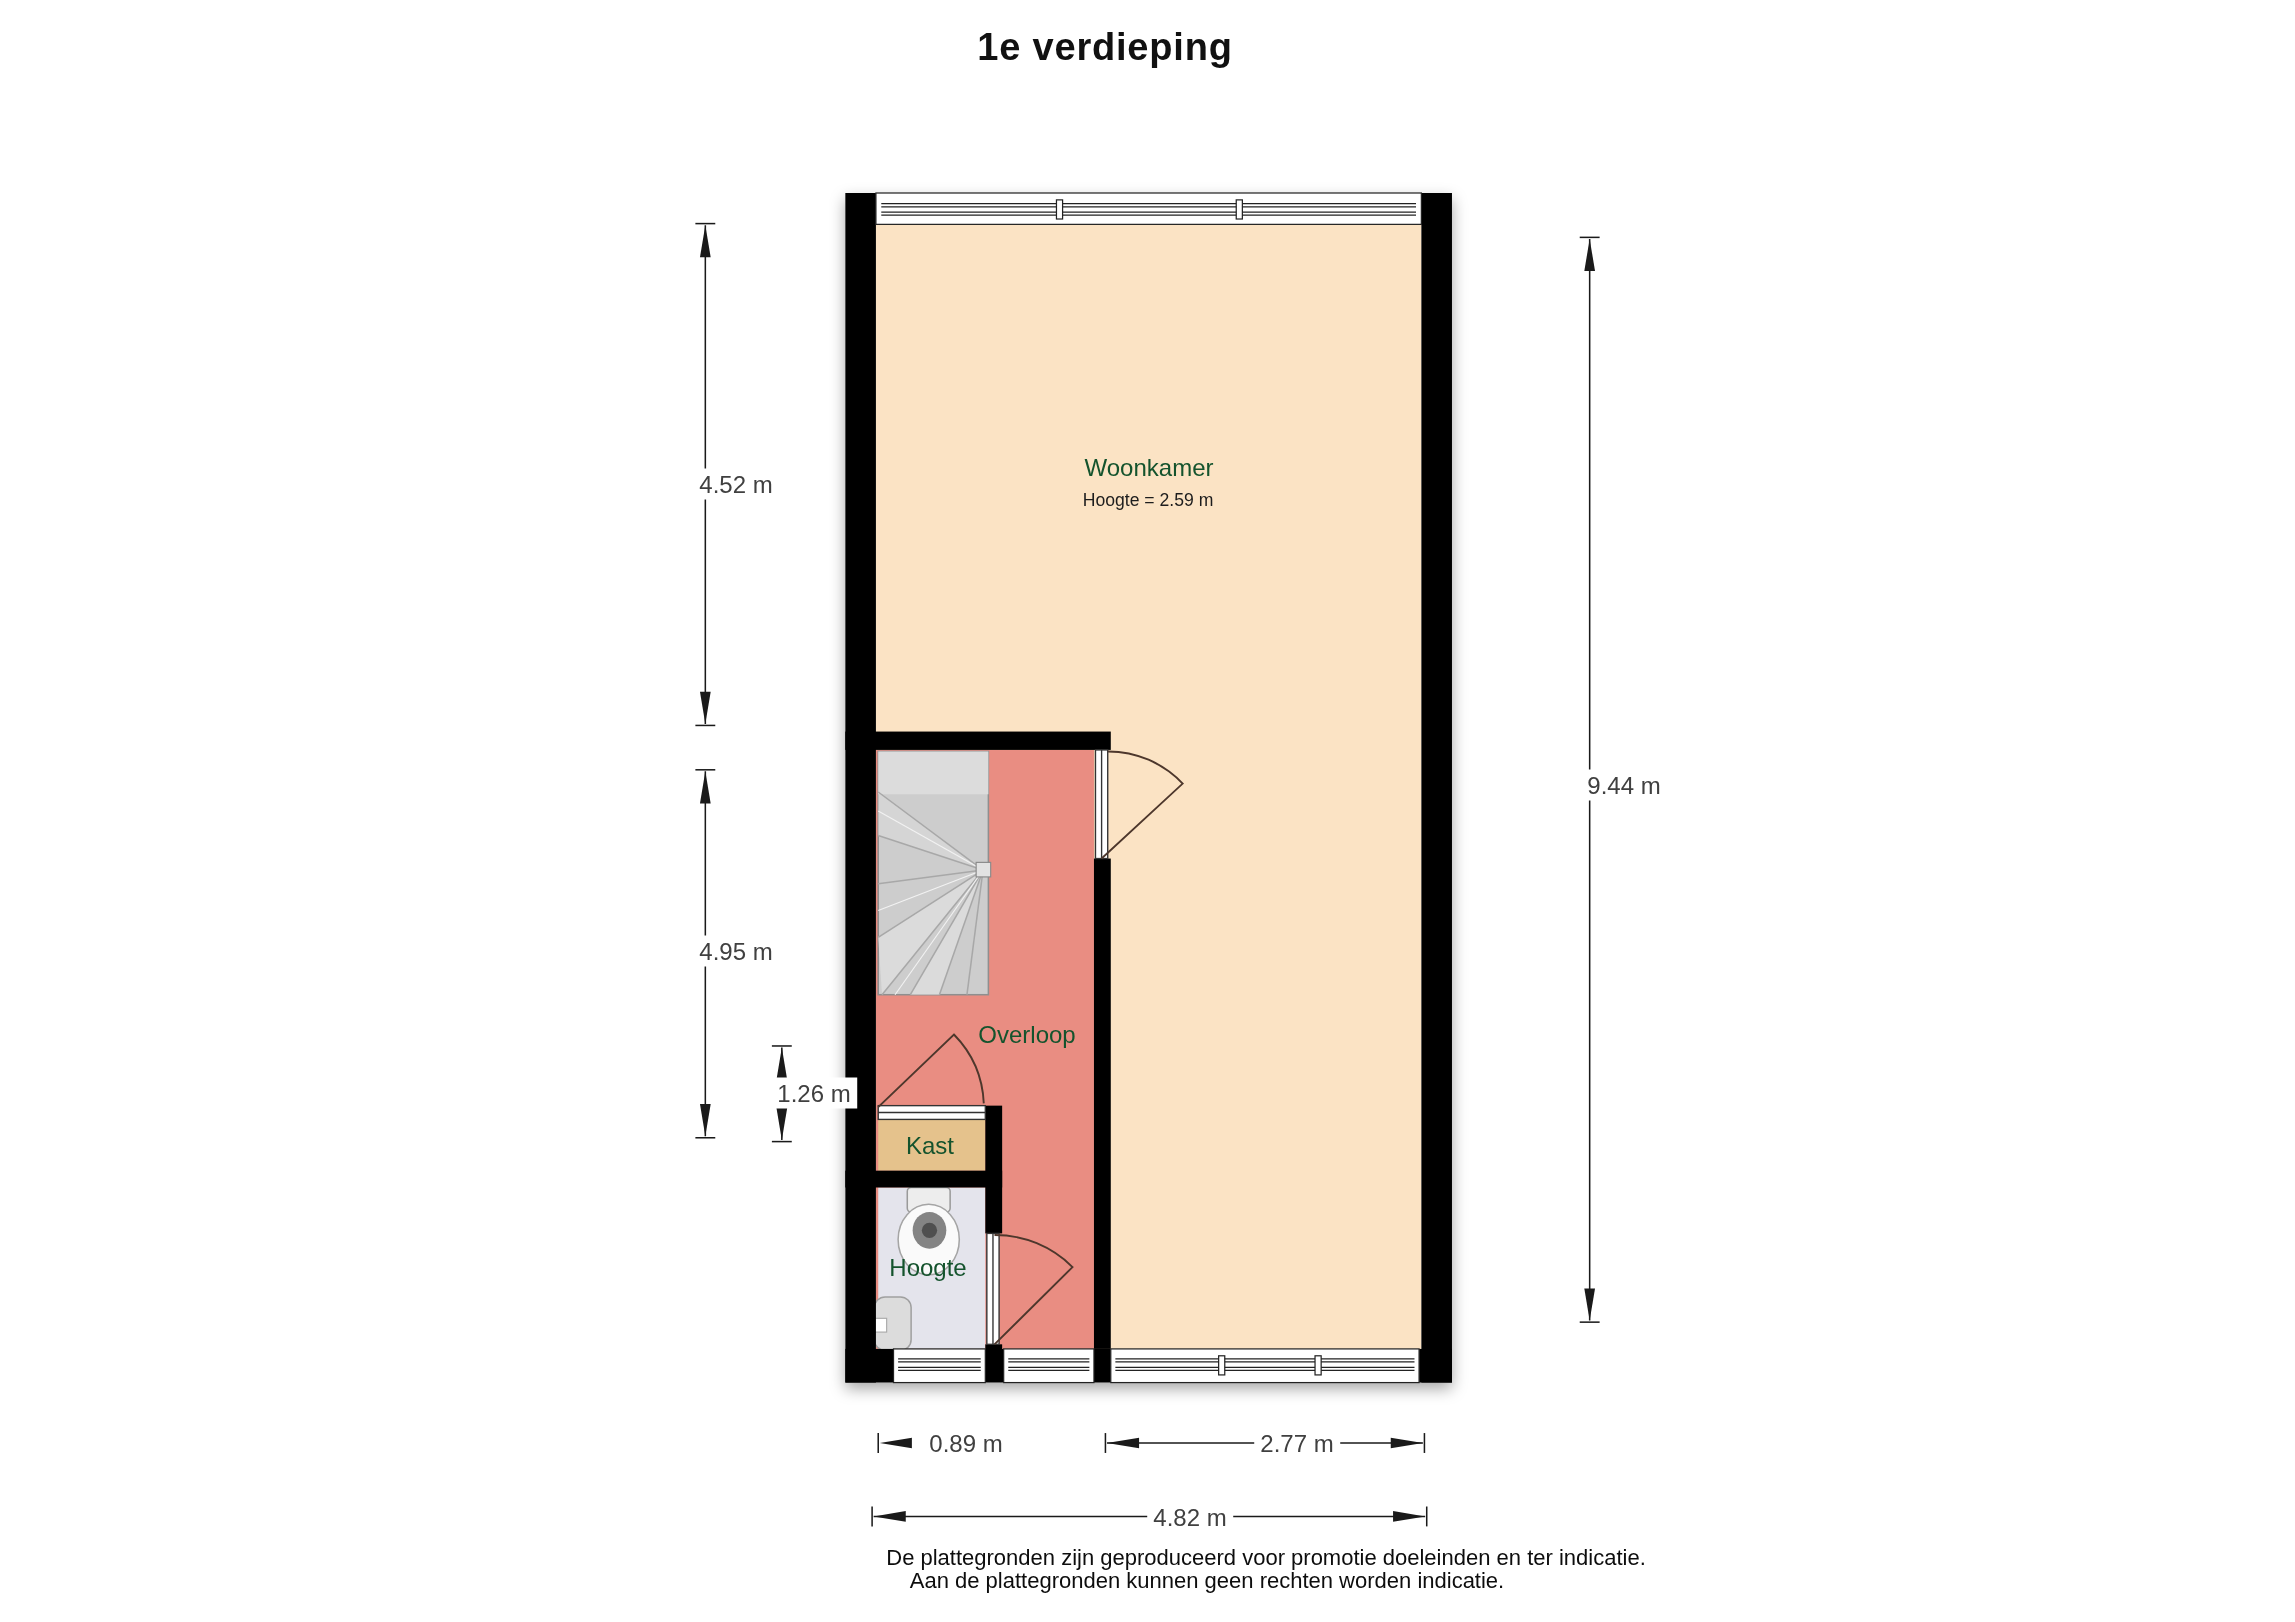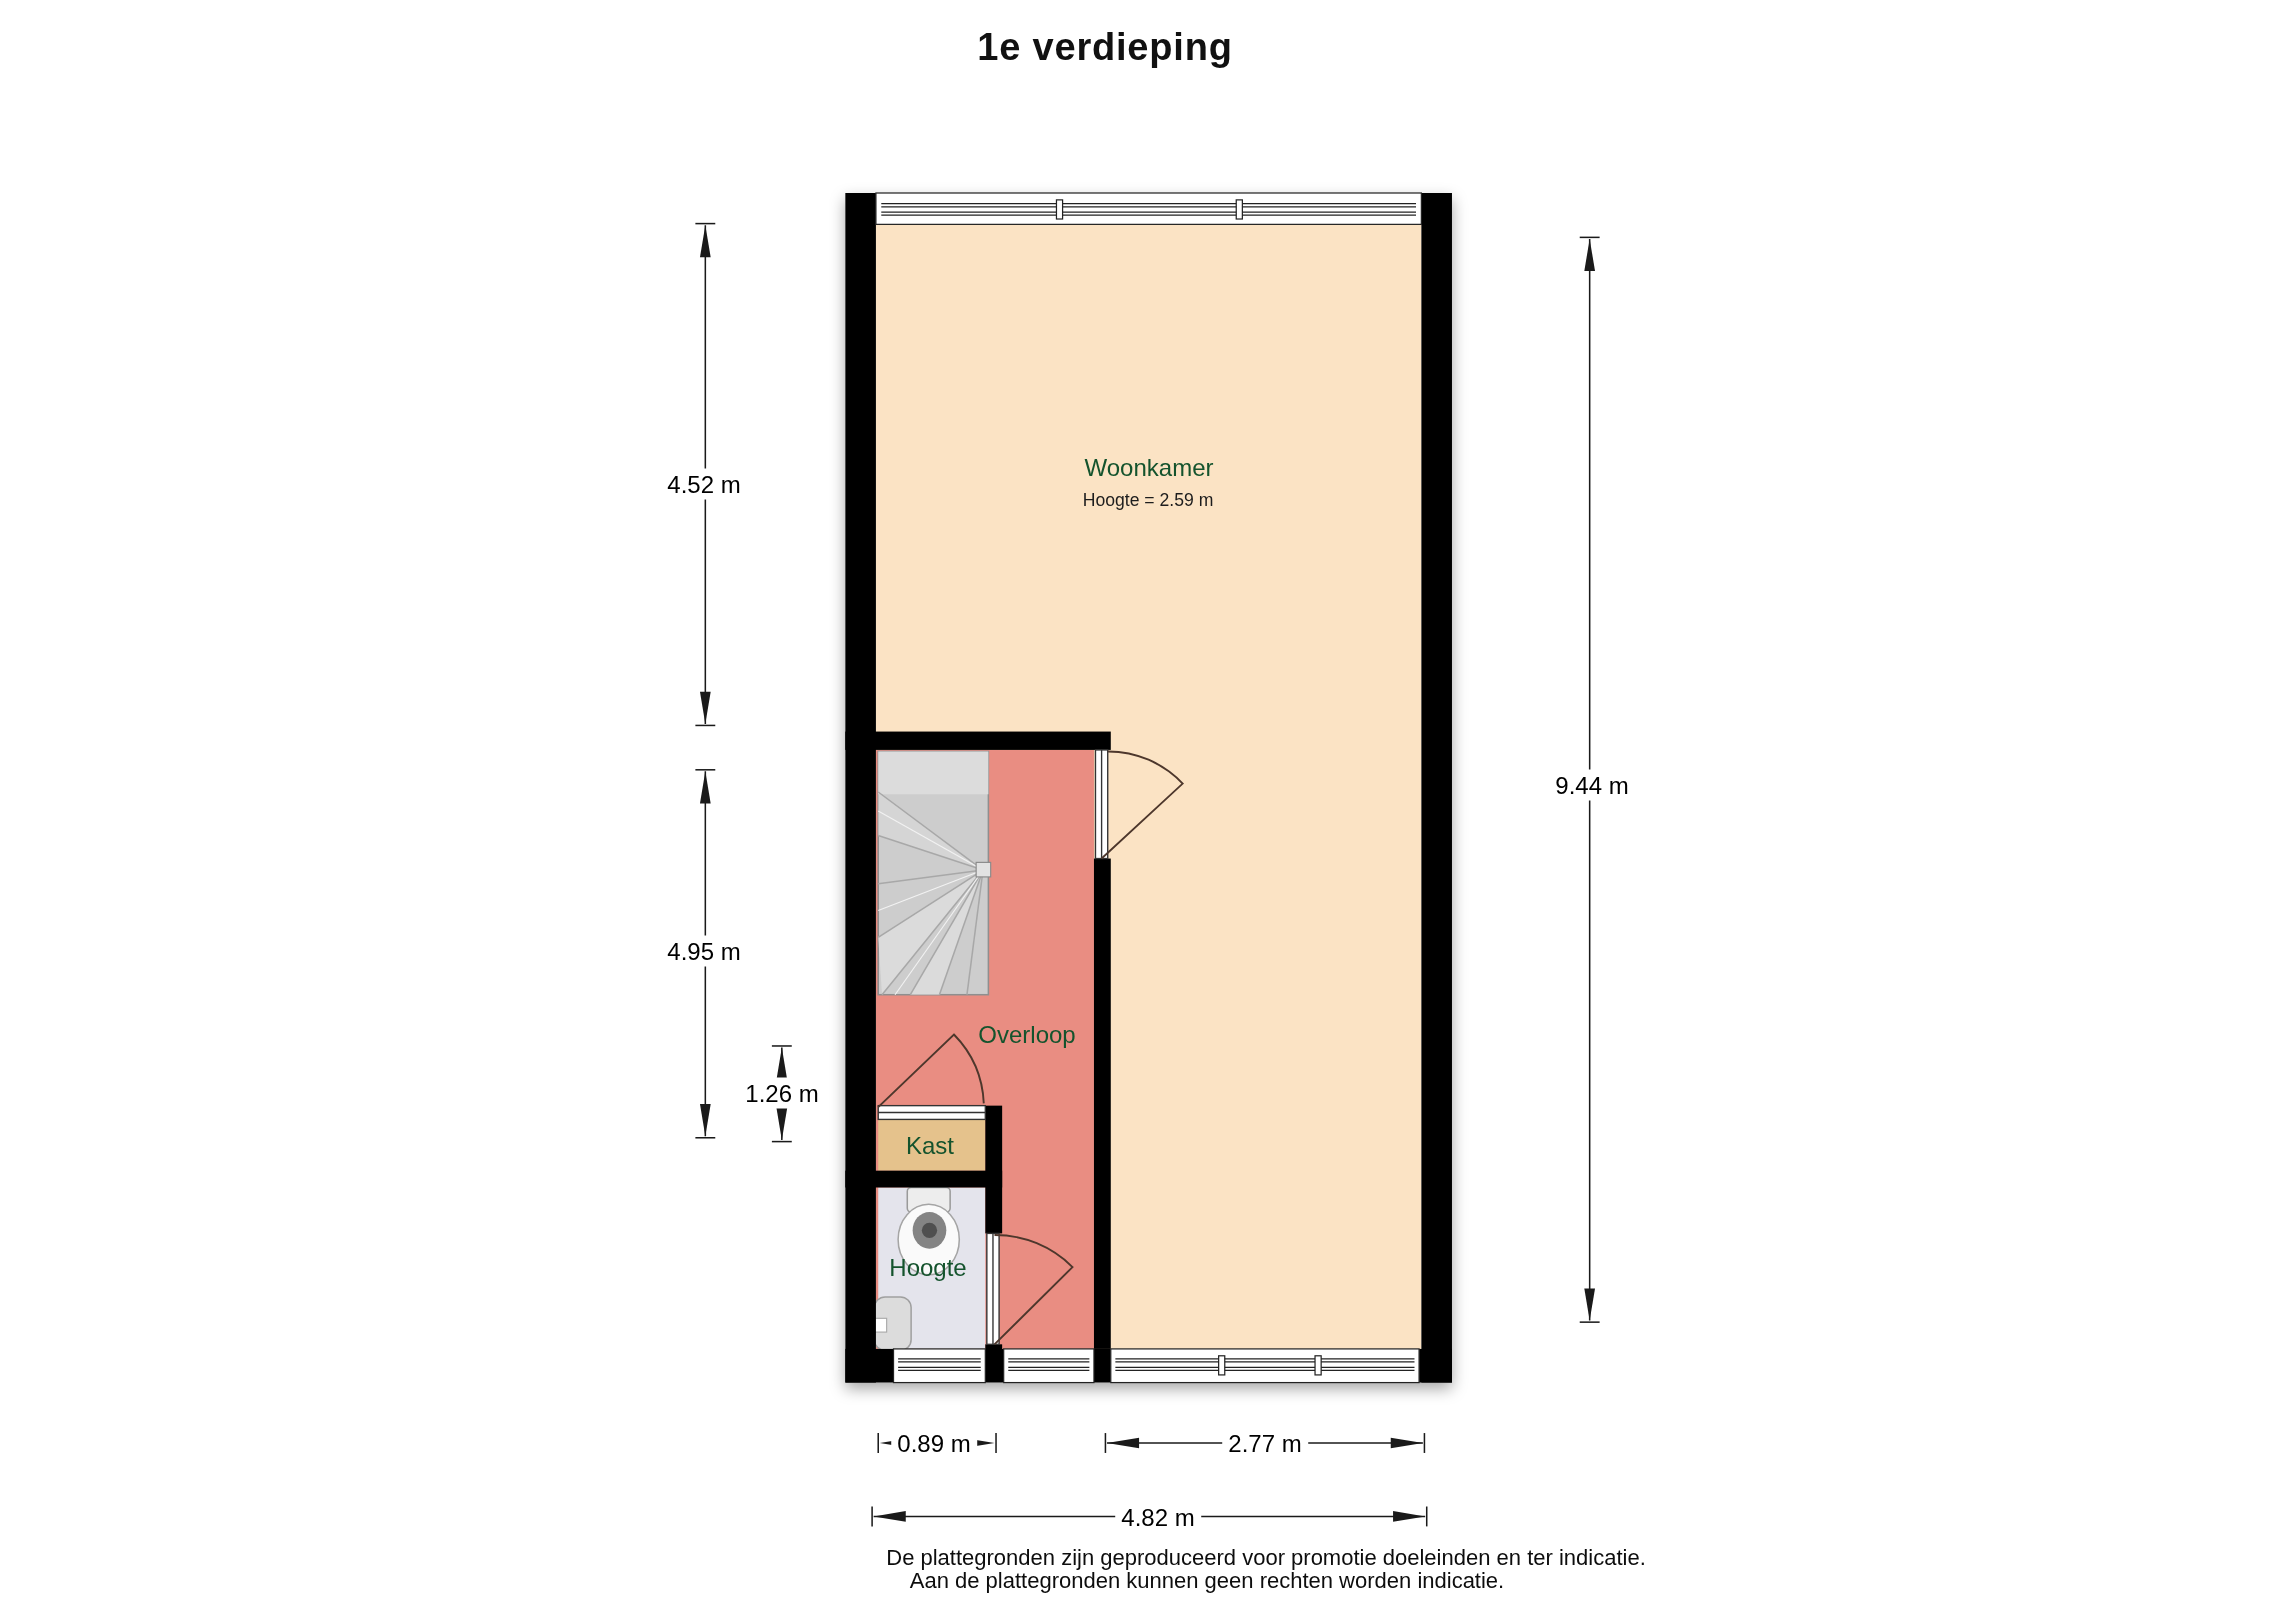--- a/index.html
+++ b/index.html
@@ -2,21 +2,21 @@
 <html style="font-size:12.2px"><head>
 <meta charset="utf-8">
 <style>
   html,body{margin:0;padding:0;background:#ffffff;}
   body{font-family:"Liberation Sans","DejaVu Sans",sans-serif;}
   #canvas{position:relative;width:1907px;height:1623px;background:#ffffff;overflow:hidden;}
   .lbl{position:absolute;transform:translate(-50%,-50%);white-space:nowrap;color:#111;}
   .title{font-size:38px;font-weight:700;letter-spacing:0.8px;}
   .room-label{font-size:24px;color:#14532d;}
   .room-sub{font-size:17.6px;color:#1d1d1d;}
-  .dim-label{font-size:24px;color:#000000;background:#ffffff;padding:1.5px 6.1px;}
+  .dim-label{font-size:24px;color:#404040;background:#ffffff;padding:1.5px 6.1px;margin-left:32px;}
   .footer-line{font-size:22px;color:#0d0d0d;}
   svg{position:absolute;left:0;top:0;}
 </style>
 </head>
 <body>
 
 <div id="canvas">
 
   <svg width="2295" height="1623" viewBox="0 0 3000 2121">
     <defs>

